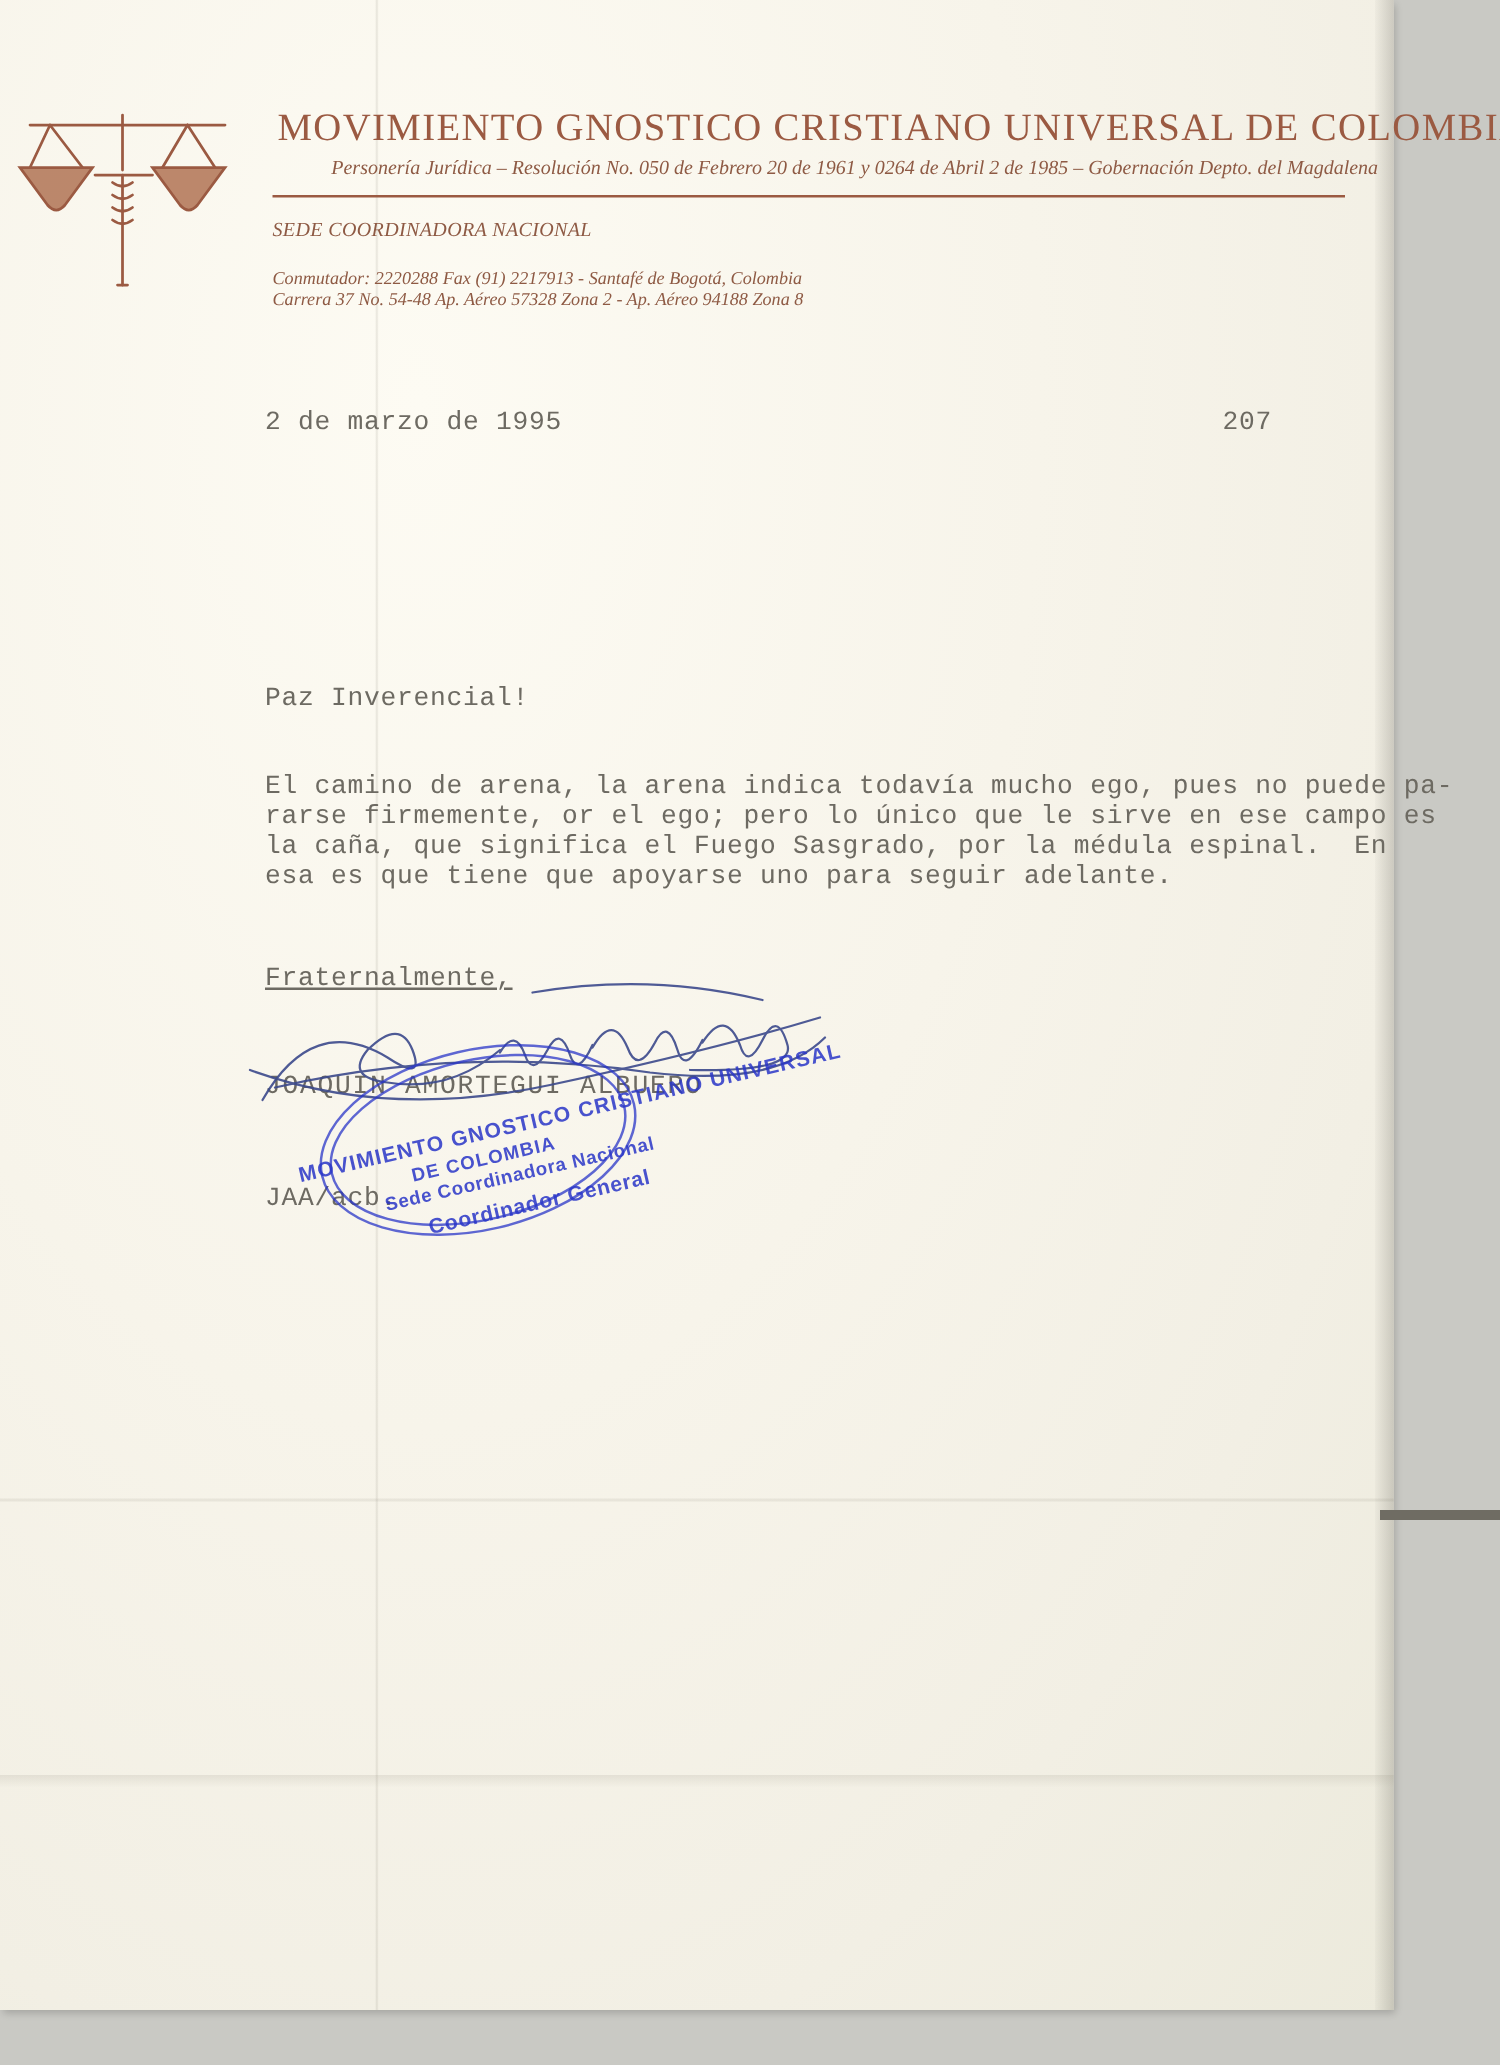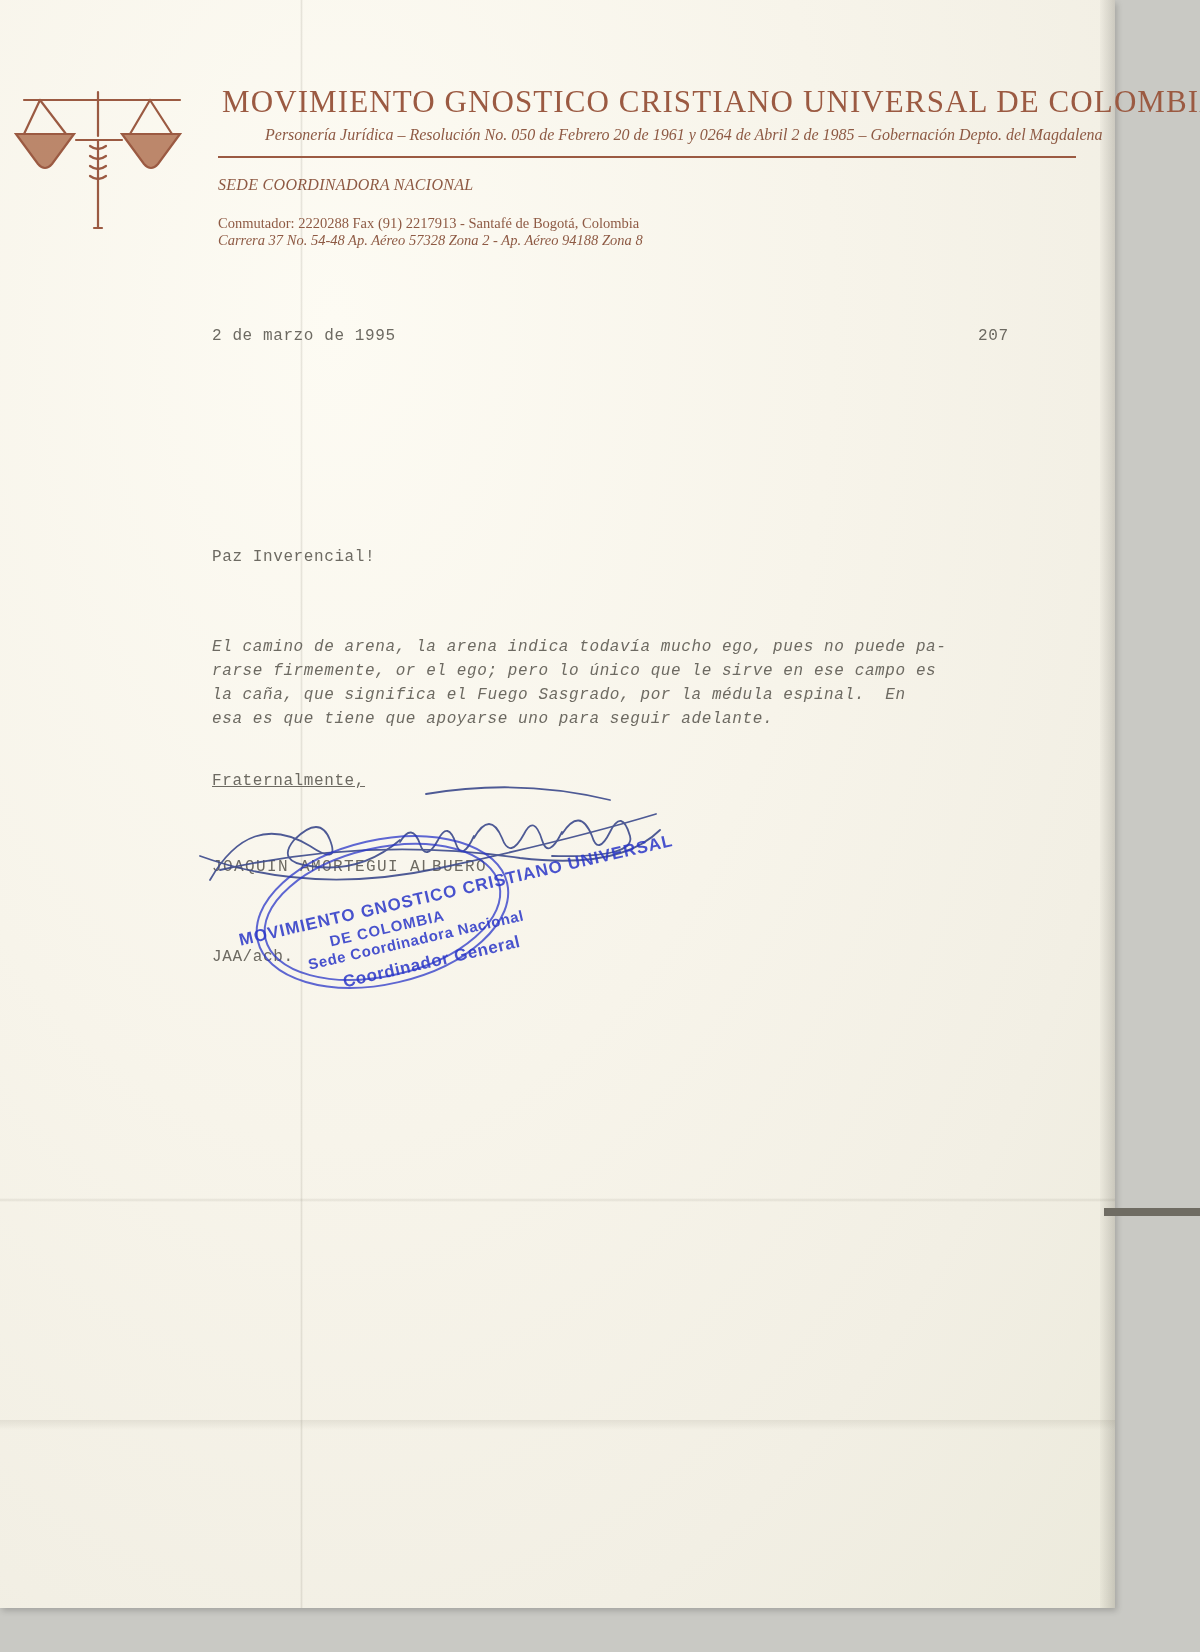--- a/index.html
+++ b/index.html
@@ -106,30 +106,31 @@
     color: #8e5a44;
     font-style: italic;
     font-size: 14.5px;
     white-space: nowrap;
     margin-top: 35px;
   }
   #addr2 {
     position: absolute;
     left: 218px; top: 155px;
     color: #8e5a44;
+    font-style: italic;
     font-size: 14.5px;
     white-space: nowrap;
     text-align: center;
   }
 
   
   .typed {
     font-family: "Liberation Mono", monospace;
     color: #6d6a62;
-    font-size: 16px;
+    font-size: 21px;
     letter-spacing: 0.6px;
     white-space: pre;
   }
   #date-line {
     position: absolute;
     left: 212px; top: 327px;
   }
   #ref-number {
     position: absolute;
     left: 978px; top: 327px;
@@ -138,24 +139,23 @@
     position: absolute;
     left: 212px; top: 438px;
     line-height: 24px;
   }
   #greeting {
     position: absolute;
     left: 212px; top: 548px;
   }
   #body-text {
     position: absolute;
-    left: 212px; top: 635px;
+    left: 212px; top: 618px;
     width: 810px;
     line-height: 24px;
-    font-style: italic;
   }
   #closing {
     position: absolute;
     left: 212px; top: 772px; text-decoration: underline;
   }
   #signer-name {
     position: absolute;
     left: 212px; top: 858px;
     letter-spacing: 1.4px;
   }

